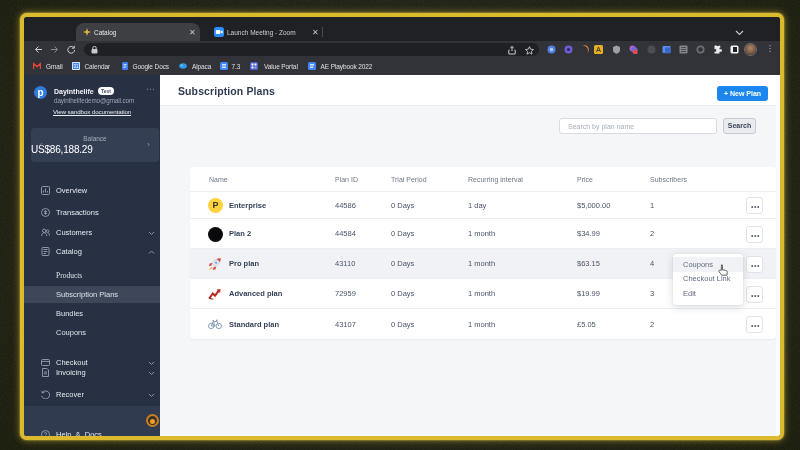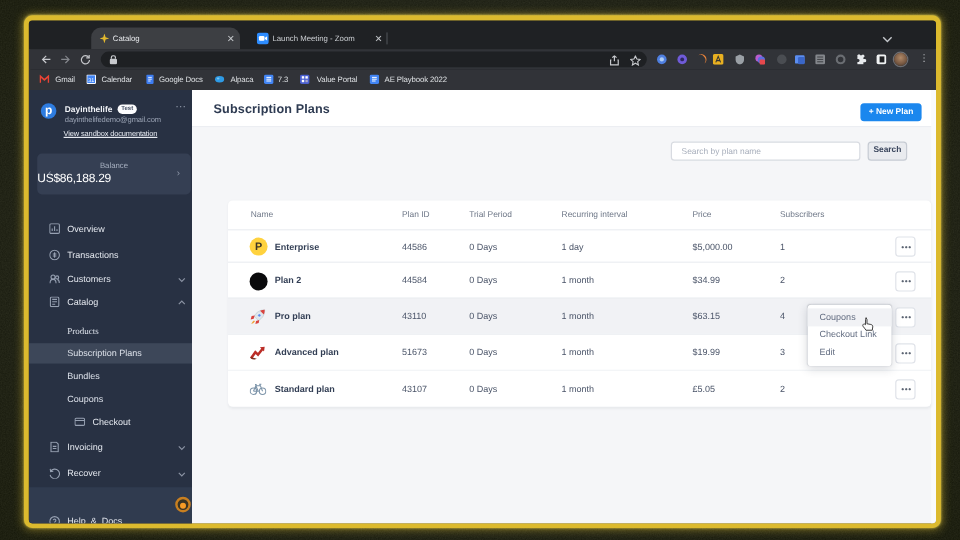--- a/index.html
+++ b/index.html
@@ -336,21 +336,21 @@
             </div>
             <div class="smi" style="top:212px;">
               <div class="tx" style="">Subscription Plans</div>
             </div>
             <div class="smi" style="top:231px;">
               <div class="tx" style="">Bundles</div>
             </div>
             <div class="smi" style="top:250px;">
               <div class="tx" style="">Coupons</div>
             </div>
-            <div class="mi" style="top:269px;margin-left:21px;">
+            <div class="mi" style="top:280px;">
               <div class="ic" style="">
                 <svg width="9" height="9" viewBox="0 0 9 9">
                   <rect x="0.5" y="1.5" width="8" height="6" rx="1" stroke="#97a1b2" stroke-width="0.9" fill="none"></rect>
                   <path d="M0.5,3.4 h8" stroke="#97a1b2" stroke-width="0.9" fill="none"></path>
                 </svg>
               </div>
               <div class="tx" style="">Checkout</div>
               <div class="cv" style="">
                 <svg width="7" height="5" viewBox="0 0 7 5">
                   <path d="M1,1 L3.5,3.5 L6,1" stroke="#8b93a3" stroke-width="1" fill="none"></path>
@@ -467,21 +467,21 @@
             </div>
             <div class="trow" style="top:111px; height:30px;">
               <div class="picon" style="top:7.5px;">
                 <svg width="14" height="14" viewBox="0 0 14 14">
                   <path d="M1.2,11.5 L4.8,6.5 L7,8.6 L11,3.4" stroke="#bb2d27" stroke-width="2.1" fill="none"></path>
                   <path d="M8.6,2.4 L12.6,2 L12,6 Z" fill="#bb2d27"></path>
                   <path d="M1,11.8 c1.5,0.9 3.5,1 5,0.2 l-5.2,-1.4 z" fill="#7a3020"></path>
                 </svg>
               </div>
               <div class="pname" style="top:10px;">Advanced plan</div>
-              <div class="cell" style="left:145px; top:10px;">51673</div>
+              <div class="cell" style="left:145px; top:10px;">72959</div>
               <div class="cell" style="left:201px; top:10px;">0 Days</div>
               <div class="cell" style="left:278px; top:10px;">1 month</div>
               <div class="cell" style="left:387px; top:10px;">$19.99</div>
               <div class="cell" style="left:460px; top:10px;">3</div>
               <div class="kebab" style="top:6.5px;">
                 <div style="position:absolute;left:0;top:6px;width:17px;text-align:center;font-size:7px;color:#5b6472;letter-spacing:0.5px;line-height:5px;">•••</div>
               </div>
             </div>
             <div class="trow" style="top:141px; height:31px;border-radius:0 0 4px 4px;">
               <div class="picon" style="top:8px;">

